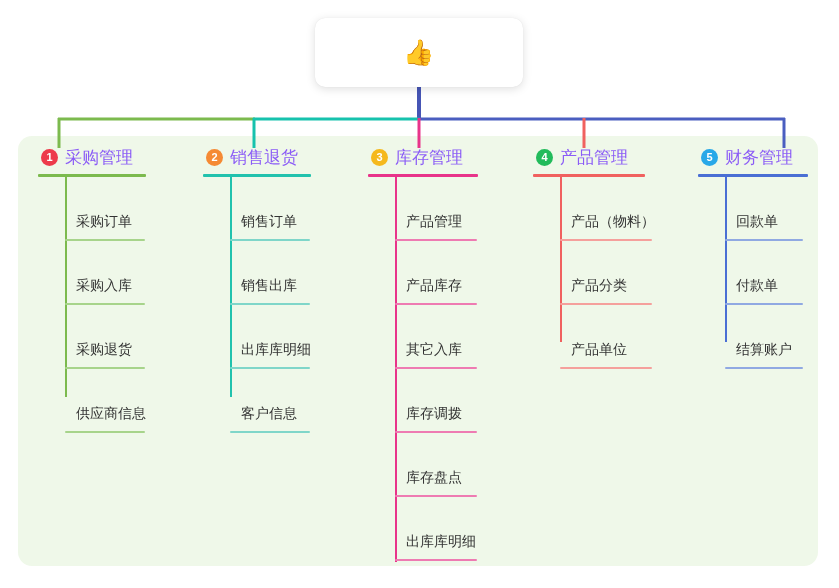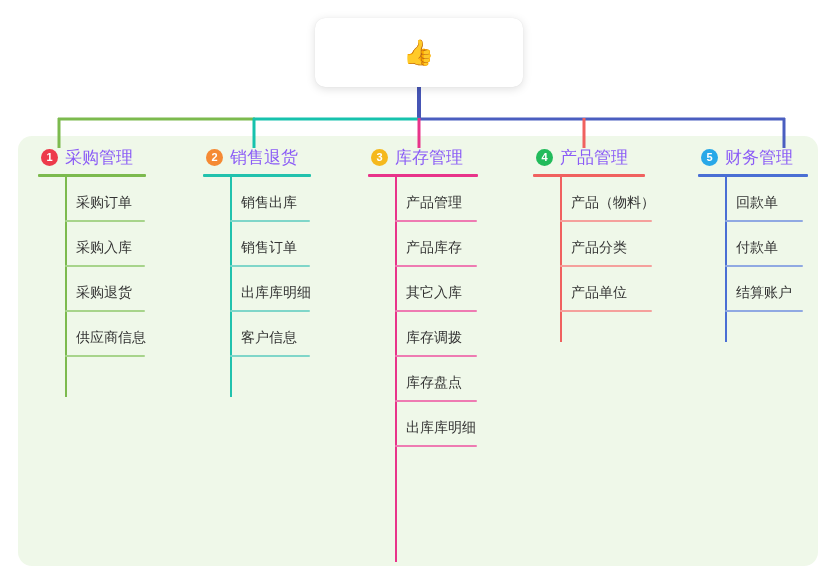--- a/index.html
+++ b/index.html
@@ -112,21 +112,21 @@
     margin-top: 0px;
   }
   .trunk {
     position: absolute;
     left: 27px;
     top: 0;
     width: 2px;
   }
   .leaf {
     position: relative;
-    height: 45px;
+    height: 64px;
     box-sizing: border-box;
   }
   .leaf-label {
     position: absolute;
     left: 38px;
     bottom: 10px;
     font-size: 14px;
     color: #333333;
     white-space: nowrap;
   }
@@ -195,28 +195,28 @@
       </div>
       <div class="branch" style="left: 203px;">
         <div class="branch-header">
           <span class="badge" style="background: rgb(245, 138, 52);">2</span>
           <span class="branch-title">销售退货</span>
         </div>
         <div class="header-rule" style="background: rgb(33, 194, 173); width: 108px;"></div>
         <div class="leaf-area">
           <div class="trunk" style="background: rgb(33, 194, 173); height: 220px;"></div>
           <div class="leaf">
+            <span class="leaf-label">销售订单</span>
+            <div class="leaf-rule" style="background: rgb(127, 214, 201); width: 80px;"></div>
+          </div>
+          <div class="leaf">
             <span class="leaf-label">销售出库</span>
             <div class="leaf-rule" style="background: rgb(127, 214, 201); width: 80px;"></div>
           </div>
           <div class="leaf">
-            <span class="leaf-label">销售订单</span>
-            <div class="leaf-rule" style="background: rgb(127, 214, 201); width: 80px;"></div>
-          </div>
-          <div class="leaf">
             <span class="leaf-label">出库库明细</span>
             <div class="leaf-rule" style="background: rgb(127, 214, 201); width: 80px;"></div>
           </div>
           <div class="leaf">
             <span class="leaf-label">客户信息</span>
             <div class="leaf-rule" style="background: rgb(127, 214, 201); width: 80px;"></div>
           </div>
         </div>
       </div>
       <div class="branch" style="left: 368px;">

